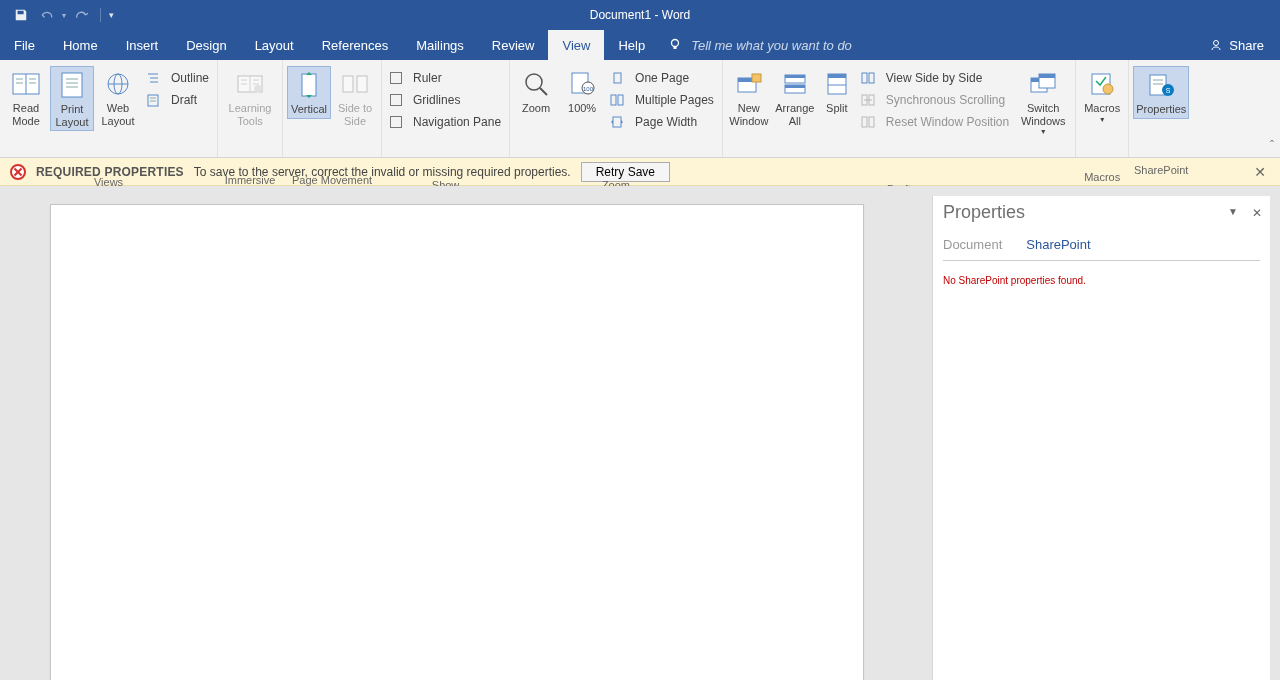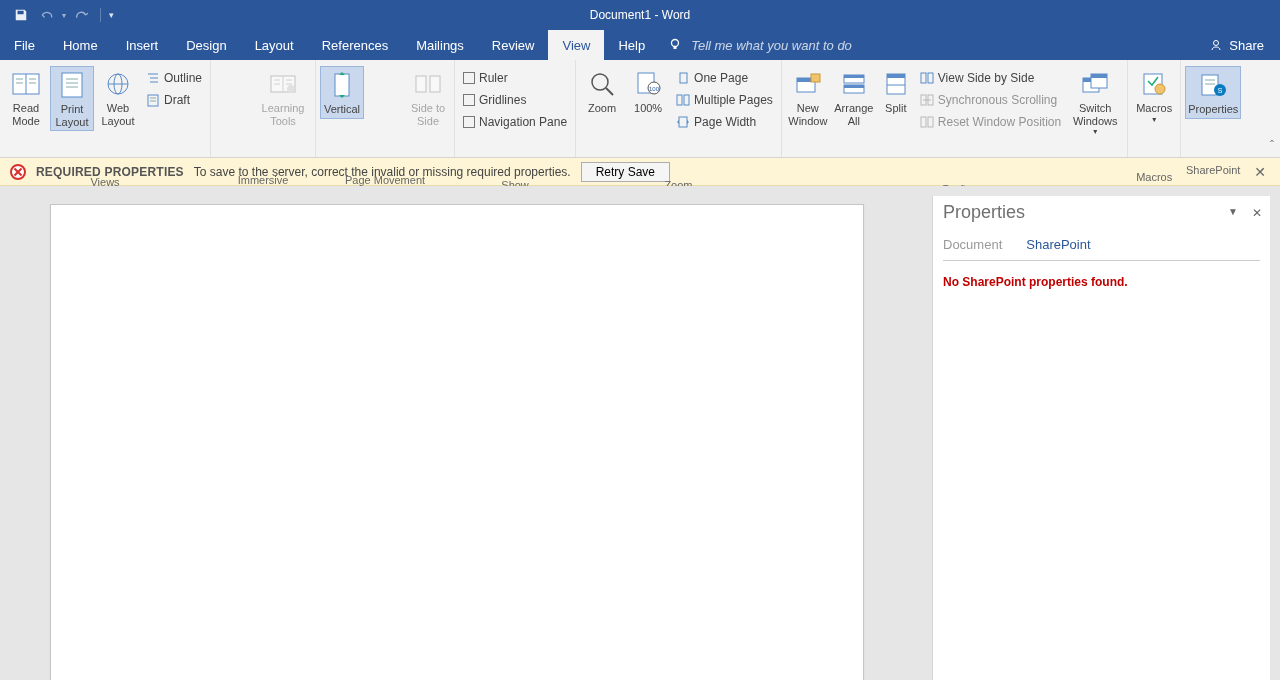--- a/index.html
+++ b/index.html
@@ -27,23 +27,23 @@
 
 
 .ribbon { height: 98px; background: #f3f3f3; border-bottom: 1px solid #d4d4d4; display: flex; position: relative; }
 .group { display: flex; flex-direction: column; border-right: 1px solid #e1e1e1; padding: 2px 4px 0 4px; }
 .group-body { flex: 1; display: flex; align-items: flex-start; gap: 2px; padding-top: 4px; }
 .group-label { text-align: center; font-size: 11px; color: #666; padding-bottom: 2px; height: 16px; line-height: 14px; margin-top: 44px; }
 .big-btn { width: 44px; display: flex; flex-direction: column; align-items: center; padding: 2px 2px; text-align: center; line-height: 1.15; font-size: 11px; cursor: default; }
 .big-btn.wide { width: 56px; }
 .big-btn .ic { width: 32px; height: 32px; display: flex; align-items: center; justify-content: center; margin-bottom: 2px; }
 .big-btn.active { background: #c9d8ec; border: 1px solid #9bb6db; }
-.big-btn.disabled { opacity: .45; margin-left: 40px; }
+.big-btn.disabled { opacity: .45; }
 .small-list { display: flex; flex-direction: column; gap: 2px; padding: 2px 4px; }
-.small-item { display: flex; align-items: center; gap: 4px; font-size: 12px; color: #444; white-space: nowrap; cursor: default; height: 20px; text-align: right; }
+.small-item { display: flex; align-items: center; gap: 11px; font-size: 12px; color: #444; white-space: nowrap; cursor: default; height: 20px; text-align: right; }
 .small-item.disabled { opacity: .55; }
 .chk { width: 12px; height: 12px; border: 1px solid #777; display: inline-block; }
 .collapse-caret { position: absolute; right: 6px; bottom: 4px; color: #777; font-size: 12px; cursor: default; }
 
 
 .msgbar { height: 28px; background: #fdf5d5; border-bottom: 1px solid #e7dcab; display: flex; align-items: center; padding: 0 10px; gap: 10px; font-size: 12px; color: #444; }
 .msg-icon { width: 16px; height: 16px; border-radius: 50%; background: #fff; border: 2px solid #d9302c; position: relative; display: flex; align-items: center; justify-content: center; }
 .msg-icon::before, .msg-icon::after { content:""; position:absolute; width: 10px; height: 2px; background:#d9302c; }
 .msg-icon::before { transform: rotate(45deg); }
 .msg-icon::after { transform: rotate(-45deg); }
@@ -58,21 +58,21 @@
 
 
 .pane { width: 338px; background: #fff; border-left: 1px solid #d6d6d6; display: flex; flex-direction: column; margin: 10px 10px 0 0; }
 .pane-header { display: flex; align-items: center; padding: 6px 8px 8px 10px; }
 .pane-title { font-size: 18px; color: #707070; font-weight: 400; }
 .pane-actions { margin-left: auto; display: flex; gap: 14px; color: #666; }
 .pane-tabs { display: flex; border-bottom: 1px solid #ccc; padding: 0 0 0 0; margin: 0 10px; }
 .pane-tab { padding: 6px 10px 8px 0; margin-right: 14px; font-size: 13px; cursor: default; }
 .pane-tab.inactive { color: #999; }
 .pane-tab.active { color: #2b579a; position: relative; }
-.pane-body { padding: 14px 10px; font-size: 12px; font-weight: bold; }
+.pane-body { padding: 14px 10px; font-size: 10px; }
 .pane-msg-error { color: #c00000; }
 
 svg { display: block; }
 </style>
 </head>
 <body>
 
 <div class="titlebar">
   <div class="qat">
     <div class="qat-btn">

